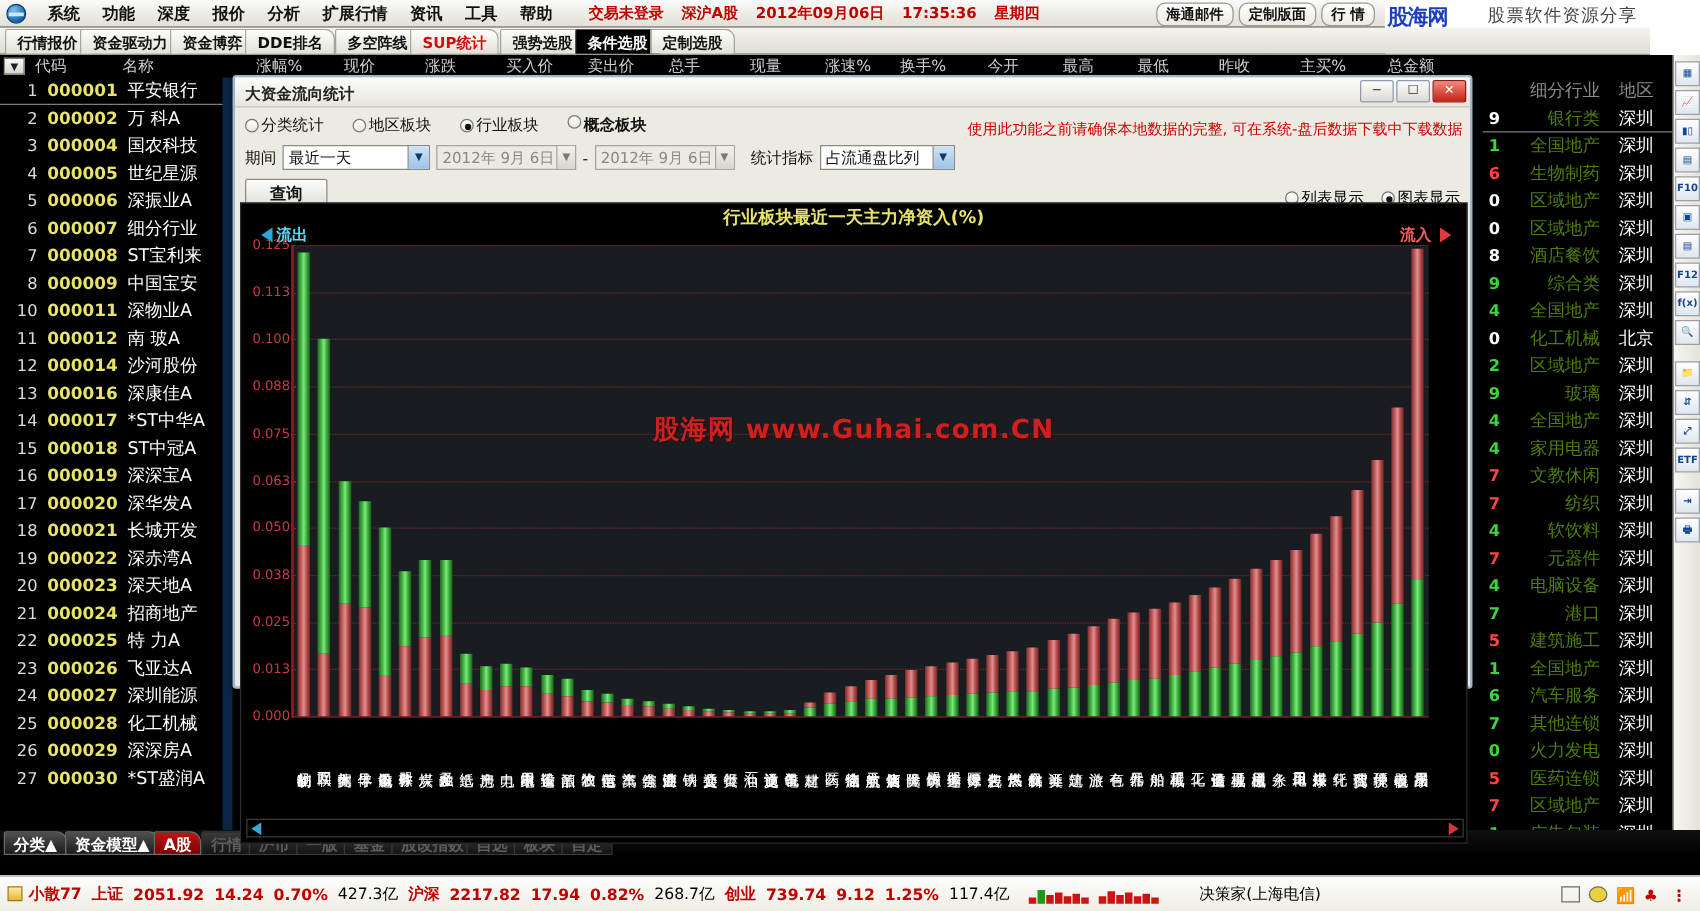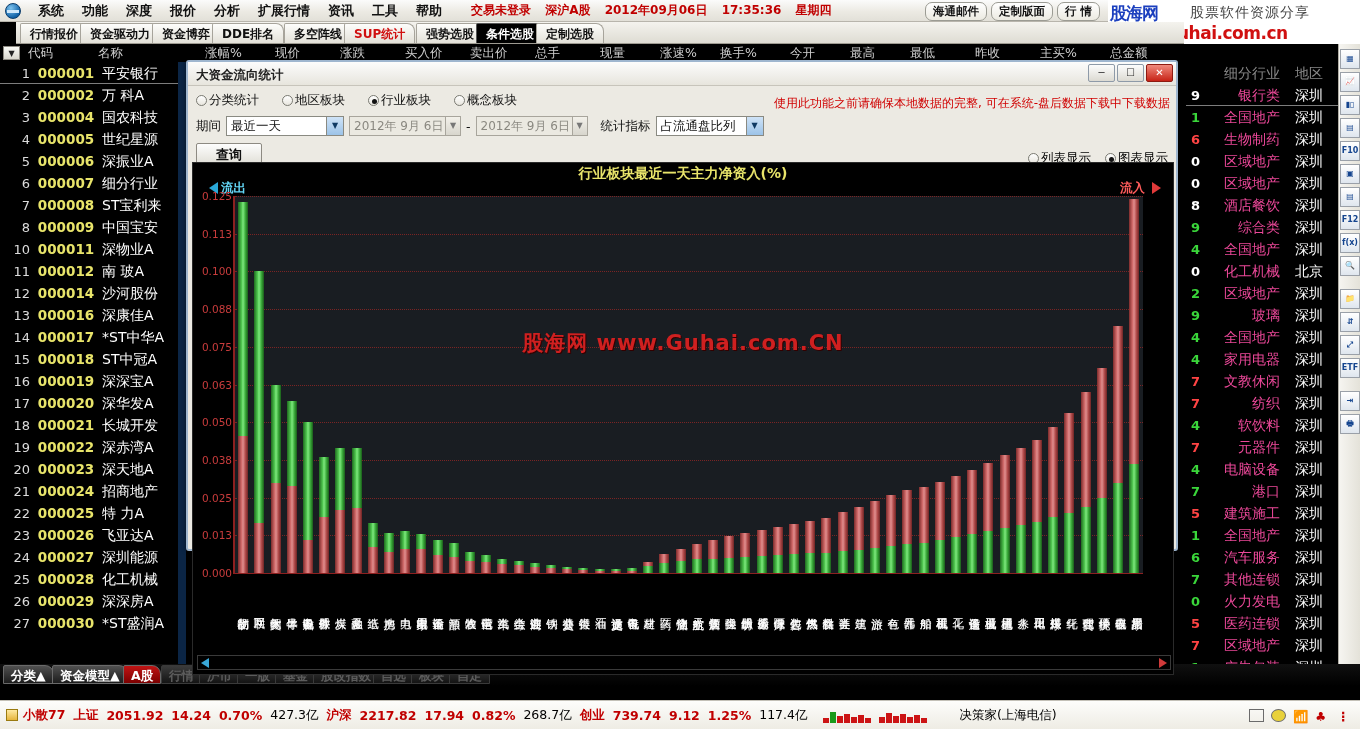--- a/index.html
+++ b/index.html
@@ -44,21 +44,21 @@
     background:#fff; overflow:hidden;
   }
   .wmk .w1{ position:absolute; left:2px; top:2px; font-size:17px; font-weight:bold;
       color:#1b3fbe; letter-spacing:-1px; }
   .wmk .w2{ position:absolute; left:82px; top:4px; font-size:14px; color:#444; letter-spacing:1px;}
   .wmk .w3{ position:absolute; left:2px; top:23px; font-size:17px; font-weight:bold; color:#d01010;
       letter-spacing:-0.5px;}
 
   
   .tabstrip{
-    position:absolute; left:16px; top:22px; width:1168px; height:22px;
+    position:absolute; left:0; top:22px; width:1320px; height:22px;
     background:linear-gradient(#f4f3ee,#dedcd3);
     border-bottom:1px solid #9d9a91;
   }
   .tab{
     position:absolute; top:1px; height:20px; line-height:20px;
     font-size:12px; font-weight:bold; color:#111; padding:0 9px;
     background:linear-gradient(#fdfdfb,#e3e1d8);
     border:1px solid #a7a49b; border-bottom:none;
     border-radius:2px 8px 0 0;
   }
@@ -88,21 +88,21 @@
   .row .nm{ display:inline-block; width:82px; color:#ffffff; font-size:14px; }
   .row.first{ border-bottom:1px solid #7d7d7d; }
 
   
   .rightlist{
     position:absolute; left:1186px; top:62px; width:152px; height:602px;
     background:#000; color:#fff; overflow:hidden;
   }
   .rrow{ height:22px; line-height:22px; font-size:14px; white-space:nowrap; }
   .rrow .num{ display:inline-block;width:14px;text-align:right;font-weight:bold;font-size:13px;}
-  .rrow .ind{ display:inline-block;width:84px;text-align:right;padding-right:4px;color:#ec4899;}
+  .rrow .ind{ display:inline-block;width:84px;text-align:right;padding-right:4px;color:#4d7c0f;}
   .rrow .reg{ display:inline-block;width:50px;text-align:center;color:#fff;}
   .rrow.first{ border-bottom:1px solid #7d7d7d; }
   .rhdr{ color:#8a8a8a; }
 
   
   .icontb{
     position:absolute; left:1338px; top:44px; width:22px; height:620px;
     background:linear-gradient(90deg,#f6f5f1,#e4e2d9);
     border-left:1px solid #b2afa6;
     padding-top:2px;
@@ -510,21 +510,21 @@
           <span class="lbl">分类统计</span>
         </span>
         <span style="display: inline-flex; align-items: center;">
           <span class="radio"></span>
           <span class="lbl">地区板块</span>
         </span>
         <span style="display: inline-flex; align-items: center;">
           <span class="radio on"></span>
           <span class="lbl">行业板块</span>
         </span>
-        <span style="display: inline-flex; align-items: center;">
+        <span style="display: inline-flex; align-items: flex-start; font-weight: bold;">
           <span class="radio"></span>
           <span class="lbl">概念板块</span>
         </span>
       </div>
 
     <div class="warn">使用此功能之前请确保本地数据的完整, 可在系统-盘后数据下载中下载数据</div>
 
     <div class="ctrl-line">
       <span>期间</span>
       <div class="sel-box" style="width:118px">

